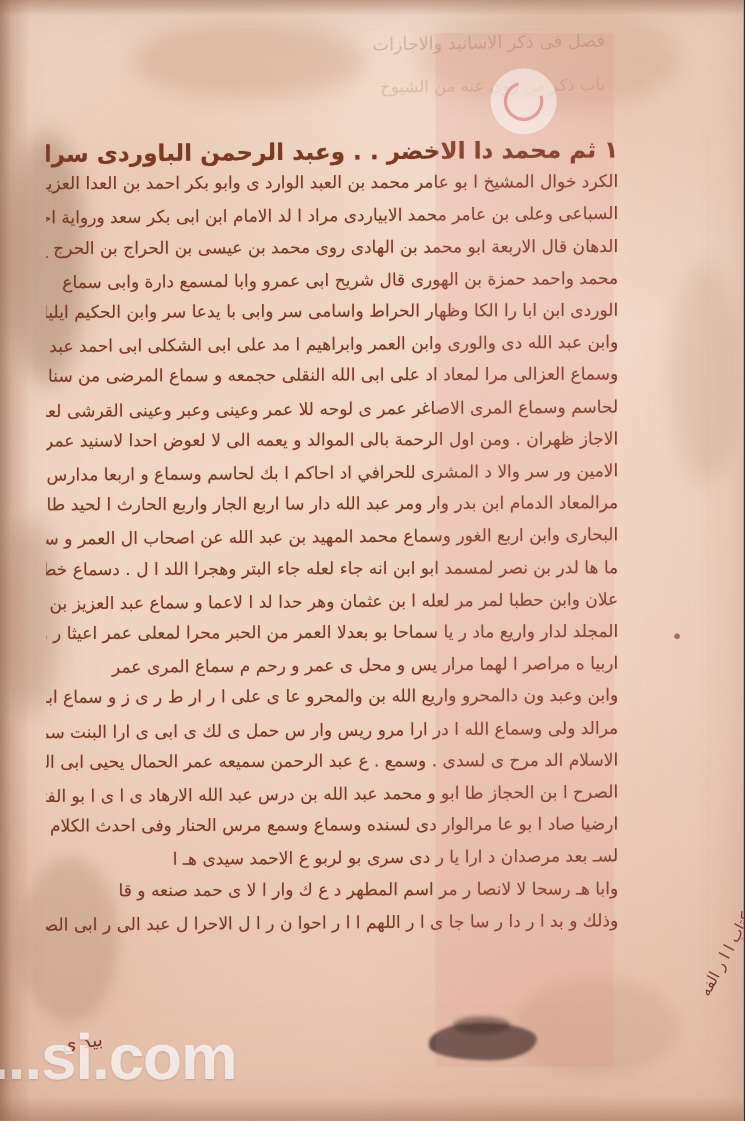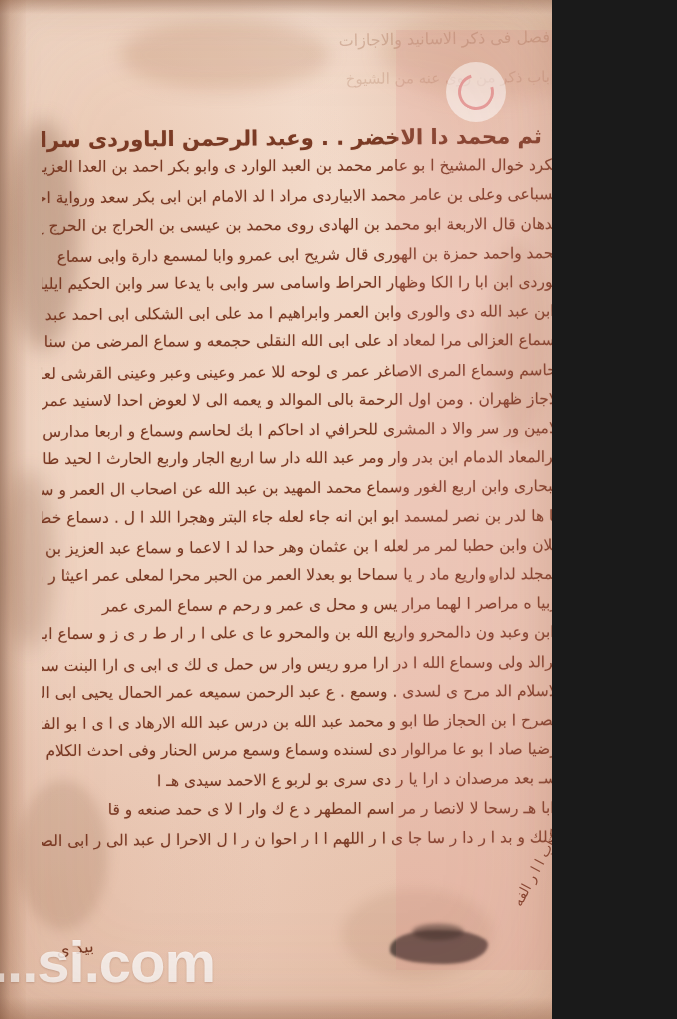--- a/index.html
+++ b/index.html
@@ -2,21 +2,21 @@
 <html><head>
 <meta charset="utf-8">
 <style>
   html, body {
     margin: 0;
     padding: 0;
     background: #1a1a1a;
   }
   #page {
     position: relative;
-    width: 552px;
+    width: 676px;
     height: 1019px;
     overflow: hidden;
     background: #f2d9c9;
     font-family: "DejaVu Sans", sans-serif;
   }
 
   
   .parchment {
     position: absolute;
     inset: 0;

